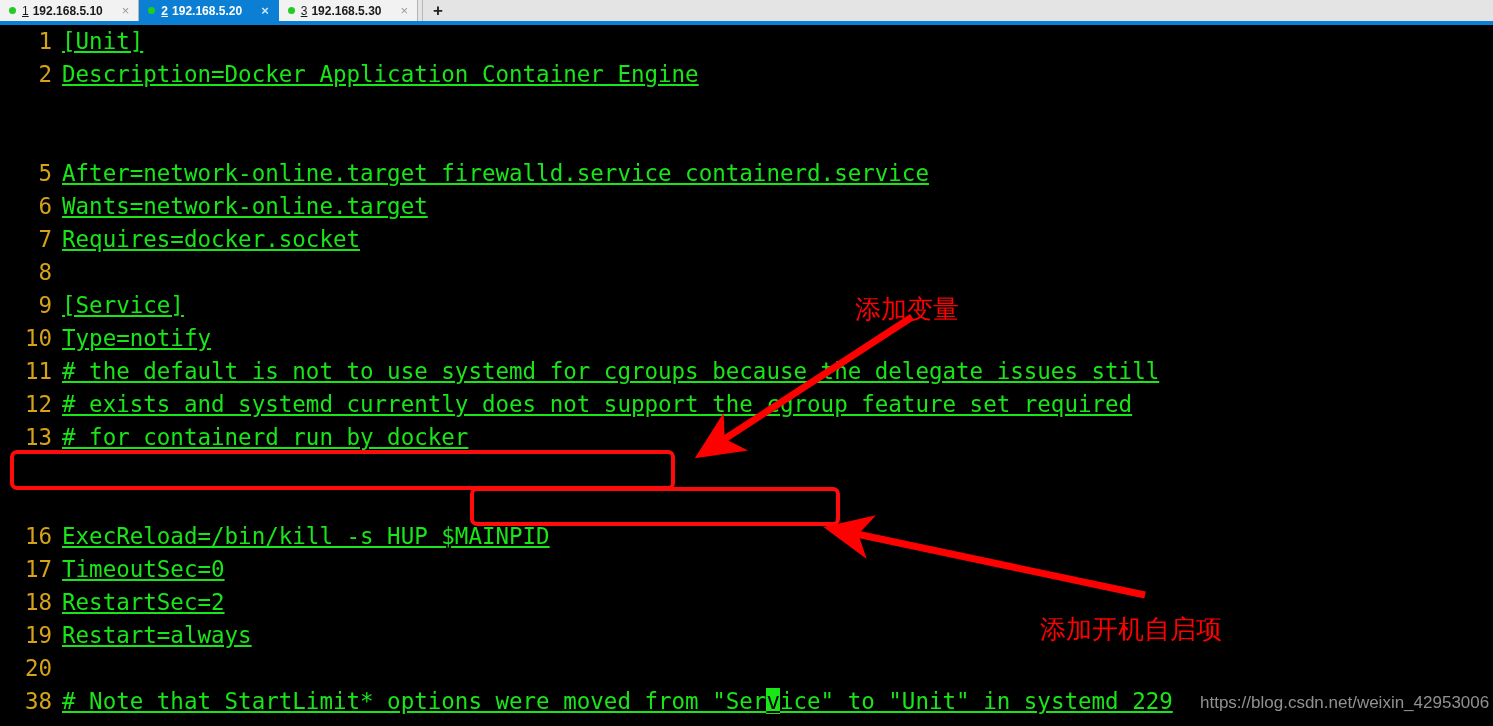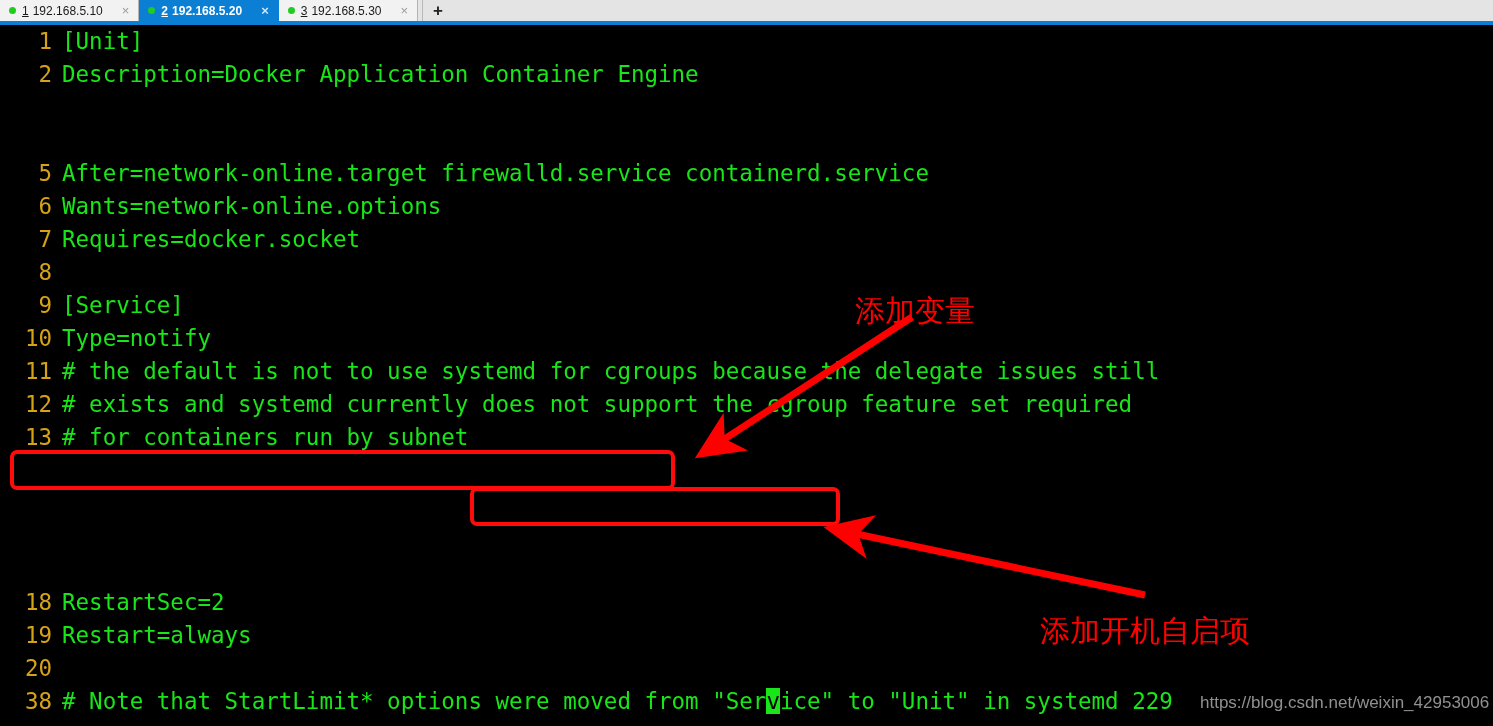--- a/index.html
+++ b/index.html
@@ -51,21 +51,21 @@
     width: 7px; height: 7px;
     border-radius: 50%;
     background: #1fcc1f;
     margin-right: 6px;
     flex: 0 0 auto;
   }
   .tab-num {
     text-decoration: underline;
     margin-right: 4px;
   }
-  .tab-label { margin-right: 2px; }
+  .tab-label { margin-right: 2px; font-weight: bold; }
   .tab-close {
     margin-left: 12px;
     font-size: 13px;
     line-height: 1;
     color: #9a9a9a;
     padding: 0 5px;
   }
   .tab.active .tab-close { color: #cfe6f8; }
   .tab-sep {
     width: 4px;
@@ -114,39 +114,40 @@
   }
   .ln {
     display: inline-block;
     width: 52px;
     text-align: right;
     color: #d6a318;
     padding-right: 10px;
   }
   .src {
     color: #19e619;
+    text-decoration: underline;
   }
   .cursor-char {
     background: #19e619;
     color: #000000;
   }
 
   
   .anno-box {
     position: absolute;
     border: 4px solid #ff0b0b;
     border-radius: 7px;
     box-sizing: border-box;
     pointer-events: none;
   }
   .anno-text {
     position: absolute;
     color: #ff0000;
     font-family: "DejaVu Sans", "Liberation Sans", sans-serif;
-    font-size: 30px;
+    font-size: 26px;
     font-weight: 500;
     white-space: nowrap;
     line-height: 1;
   }
   .anno-arrow {
     position: absolute;
     pointer-events: none;
     overflow: visible;
   }
   .watermark {
@@ -190,28 +191,30 @@
 
   <div class="tabbar-filler"></div>
 </div>
 <div class="tabbar-underline"></div>
 
 <div class="terminal">
 
   <div class="code-line" style="top:0px"><span class="ln">1</span><span class="src">[Unit]</span></div>
   <div class="code-line" style="top:33px"><span class="ln">2</span><span class="src">Description=Docker Application Container Engine</span></div>
   <div class="code-line" style="top:132px"><span class="ln">5</span><span class="src">After=network-online.target firewalld.service containerd.service</span></div>
-  <div class="code-line" style="top:165px"><span class="ln">6</span><span class="src">Wants=network-online.options</span></div>
+  <div class="code-line" style="top:165px"><span class="ln">6</span><span class="src">Wants=network-online.target</span></div>
   <div class="code-line" style="top:198px"><span class="ln">7</span><span class="src">Requires=docker.socket</span></div>
   <div class="code-line" style="top:231px"><span class="ln">8</span><span class="src"></span></div>
   <div class="code-line" style="top:264px"><span class="ln">9</span><span class="src">[Service]</span></div>
   <div class="code-line" style="top:297px"><span class="ln">10</span><span class="src">Type=notify</span></div>
   <div class="code-line" style="top:330px"><span class="ln">11</span><span class="src"># the default is not to use systemd for cgroups because the delegate issues still</span></div>
   <div class="code-line" style="top:363px"><span class="ln">12</span><span class="src"># exists and systemd currently does not support the cgroup feature set required</span></div>
-  <div class="code-line" style="top:396px"><span class="ln">13</span><span class="src"># for containers run by subnet</span></div>
+  <div class="code-line" style="top:396px"><span class="ln">13</span><span class="src"># for containerd run by docker</span></div>
+  <div class="code-line" style="top:495px"><span class="ln">16</span><span class="src">ExecReload=/bin/kill -s HUP $MAINPID</span></div>
+  <div class="code-line" style="top:528px"><span class="ln">17</span><span class="src">TimeoutSec=0</span></div>
   <div class="code-line" style="top:561px"><span class="ln">18</span><span class="src">RestartSec=2</span></div>
   <div class="code-line" style="top:594px"><span class="ln">19</span><span class="src">Restart=always</span></div>
   <div class="code-line" style="top:627px"><span class="ln">20</span><span class="src"></span></div>
 
   <div class="code-line" style="top:660px"><span class="ln">38</span><span class="src"># Note that StartLimit* options were moved from "Ser</span><span class="src cursor-char">v</span><span class="src">ice" to "Unit" in systemd 229</span></div>
 
   <div class="anno-box" style="left:10px; top:425px; width:665px; height:40px;"></div>
   <div class="anno-box" style="left:470px; top:462px; width:370px; height:39px;"></div>
 
   <svg class="anno-arrow" style="left:0; top:0; width:1493px; height:701px;" viewBox="0 0 1493 701">

